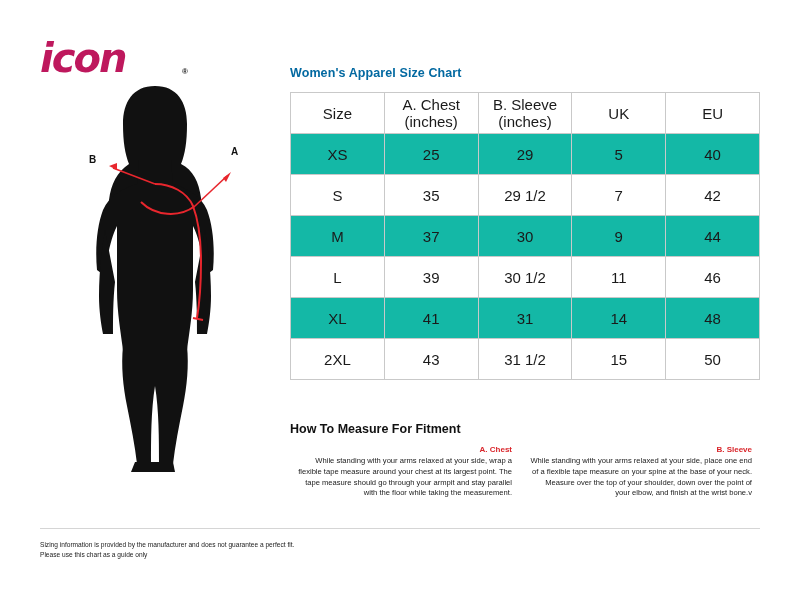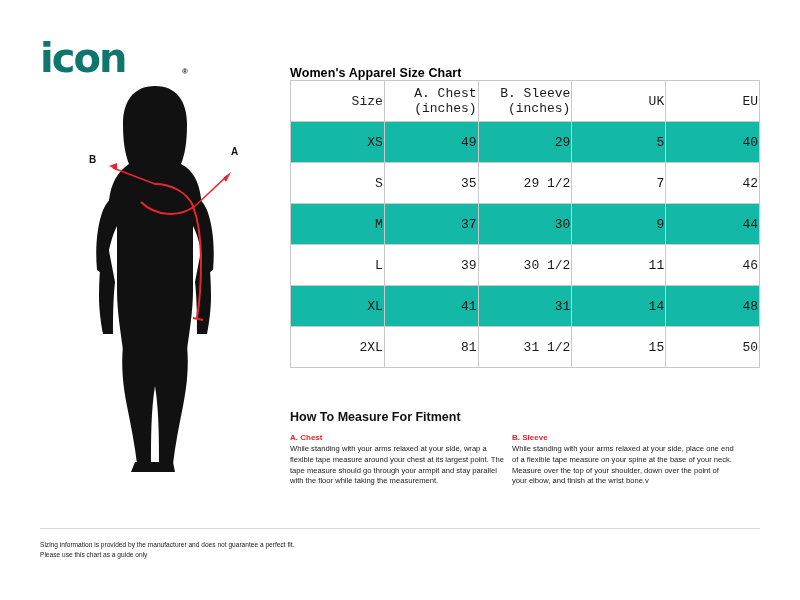--- a/index.html
+++ b/index.html
@@ -25,23 +25,24 @@
   .logo-wrap {
     position: absolute;
     left: 40px;
     top: 36px;
     width: 140px;
     height: 44px;
   }
   .logo-text {
     font-family: "DejaVu Sans", sans-serif;
     font-weight: bold;
+    font-style: italic;
     font-size: 40px;
     letter-spacing: -2px;
-    color: #0f766e;
+    color: #be185d;
     line-height: 44px;
   }
   .logo-reg {
     position: absolute;
     right: -8px;
     bottom: 4px;
     font-size: 8px;
     font-weight: bold;
     color: #111111;
   }
@@ -69,39 +70,39 @@
   
   .right-col {
     position: absolute;
     left: 290px;
     top: 66px;
     width: 470px;
   }
   .chart-title {
     font-size: 12.5px;
     font-weight: bold;
-    color: #000000;
+    color: #0369a1;
+    margin-bottom: 12px;
     letter-spacing: 0.1px;
   }
 
   table.size-table {
     border-collapse: collapse;
     width: 470px;
     table-layout: fixed;
   }
   table.size-table th,
   table.size-table td {
     border: 1px solid #c9c9c9;
     height: 38px;
-    text-align: right;
+    text-align: center;
     vertical-align: middle;
-    font-size: 13px;
+    font-size: 15px;
     font-weight: normal;
     color: #1a1a1a;
-    font-family: Liberation Mono, monospace;
   }
   table.size-table thead th {
     background: #ffffff;
     font-weight: normal;
     height: 38px;
   }
   table.size-table tbody tr.shaded td {
     background: #14b8a6;
   }
 
@@ -110,20 +111,22 @@
     margin-top: 42px;
   }
   .howto-title {
     font-size: 12.5px;
     font-weight: bold;
     color: #111111;
     margin-bottom: 9px;
   }
   .howto-cols {
     display: flex;
+    gap: 18px;
+    text-align: right;
   }
   .howto-col {
     width: 222px;
   }
   .howto-head {
     font-size: 8px;
     font-weight: bold;
     color: #d9252a;
     margin-bottom: 2px;
   }
@@ -202,21 +205,21 @@
           <th>Size</th>
           <th>A. Chest (inches)</th>
           <th>B. Sleeve (inches)</th>
           <th>UK</th>
           <th>EU</th>
         </tr>
       </thead>
       <tbody>
         <tr class="shaded">
           <td>XS</td>
-          <td>49</td>
+          <td>25</td>
           <td>29</td>
           <td>5</td>
           <td>40</td>
         </tr>
         <tr>
           <td>S</td>
           <td>35</td>
           <td>29 1/2</td>
           <td>7</td>
           <td>42</td>
@@ -237,21 +240,21 @@
         </tr>
         <tr class="shaded">
           <td>XL</td>
           <td>41</td>
           <td>31</td>
           <td>14</td>
           <td>48</td>
         </tr>
         <tr>
           <td>2XL</td>
-          <td>81</td>
+          <td>43</td>
           <td>31 1/2</td>
           <td>15</td>
           <td>50</td>
         </tr>
       </tbody>
     </table>
 
     <div class="howto">
       <div class="howto-title">How To Measure For Fitment</div>
       <div class="howto-cols">

